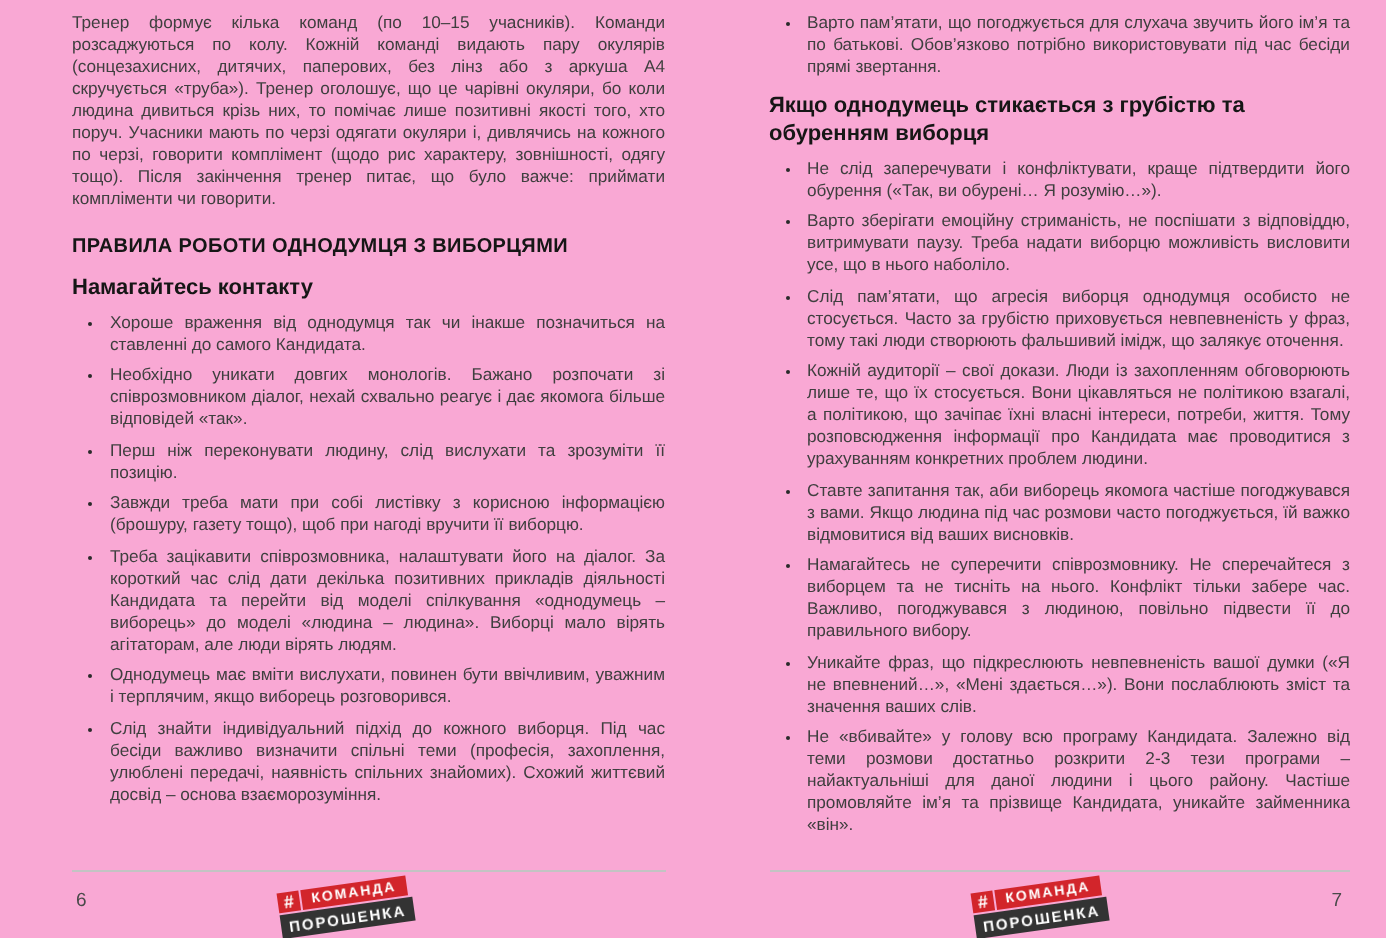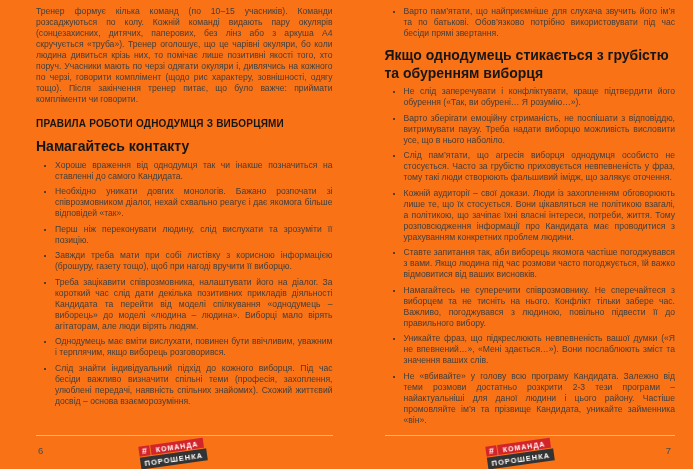--- a/index.html
+++ b/index.html
@@ -12,21 +12,21 @@
   *{box-sizing:border-box;}
   html,body{margin:0;padding:0;}
   body{
     width:693px;height:469px;
     background:#e9e9e9;
     font-family:"Liberation Sans","DejaVu Sans",sans-serif;
     overflow:hidden;
   }
   .spread{
     width:693px;height:469px;
-    background:#f97316;
+    background:#f9a8d4;
     display:flex;
     position:relative;
   }
   .page{
     width:50%;height:469px;
     position:relative;
     overflow:hidden;
   }
   .page-inner{
     position:absolute;top:6px;bottom:40px;
@@ -44,21 +44,21 @@
 
   h1.big-heading{
     font-size:10px;
     line-height:1.22;
     font-weight:bold;
     color:var(--heading);
     margin:13px 0 7px 0;
     letter-spacing:.2px;
   }
   h2.sub-heading{
-    font-size:14px;
+    font-size:11px;
     line-height:1.25;
     font-weight:bold;
     color:var(--heading);
     margin:8px 0 4px 0;
   }
   ul.bullets{
     margin:0;
     padding:0 0 0 19px;
     list-style:disc outside;
   }
@@ -134,21 +134,21 @@
         <span class="logo-hash">#</span>
         <span class="logo-komanda">КОМАНДА</span>
       </div>
       <div class="logo-poroshenka">ПОРОШЕНКА</div>
     </div>
   </div>
 
   <div class="page page-right">
     <div class="page-inner">
       <ul class="bullets">
-        <li>Варто пам’ятати, що найприємніше для слухача звучить його ім’я та по батькові. Обов’язково потрібно використовувати під час бесіди прямі звертання.</li>
+        <li>Варто пам’ятати, що погоджується для слухача звучить його ім’я та по батькові. Обов’язково потрібно використовувати під час бесіди прямі звертання.</li>
       </ul>
 
       <h2 class="sub-heading">Якщо однодумець стикається з грубістю та обуренням виборця</h2>
       <ul class="bullets">
         <li>Не слід заперечувати і конфліктувати, краще підтвердити його обурення («Так, ви обурені… Я розумію…»).</li>
         <li>Варто зберігати емоційну стриманість, не поспішати з відповіддю, витримувати паузу. Треба надати виборцю можливість висловити усе, що в нього наболіло.</li>
         <li>Слід пам’ятати, що агресія виборця однодумця особисто не стосується. Часто за грубістю приховується невпевненість у фраз, тому такі люди створюють фальшивий імідж, що залякує оточення.</li>
       </ul>
 
       <ul class="bullets">

